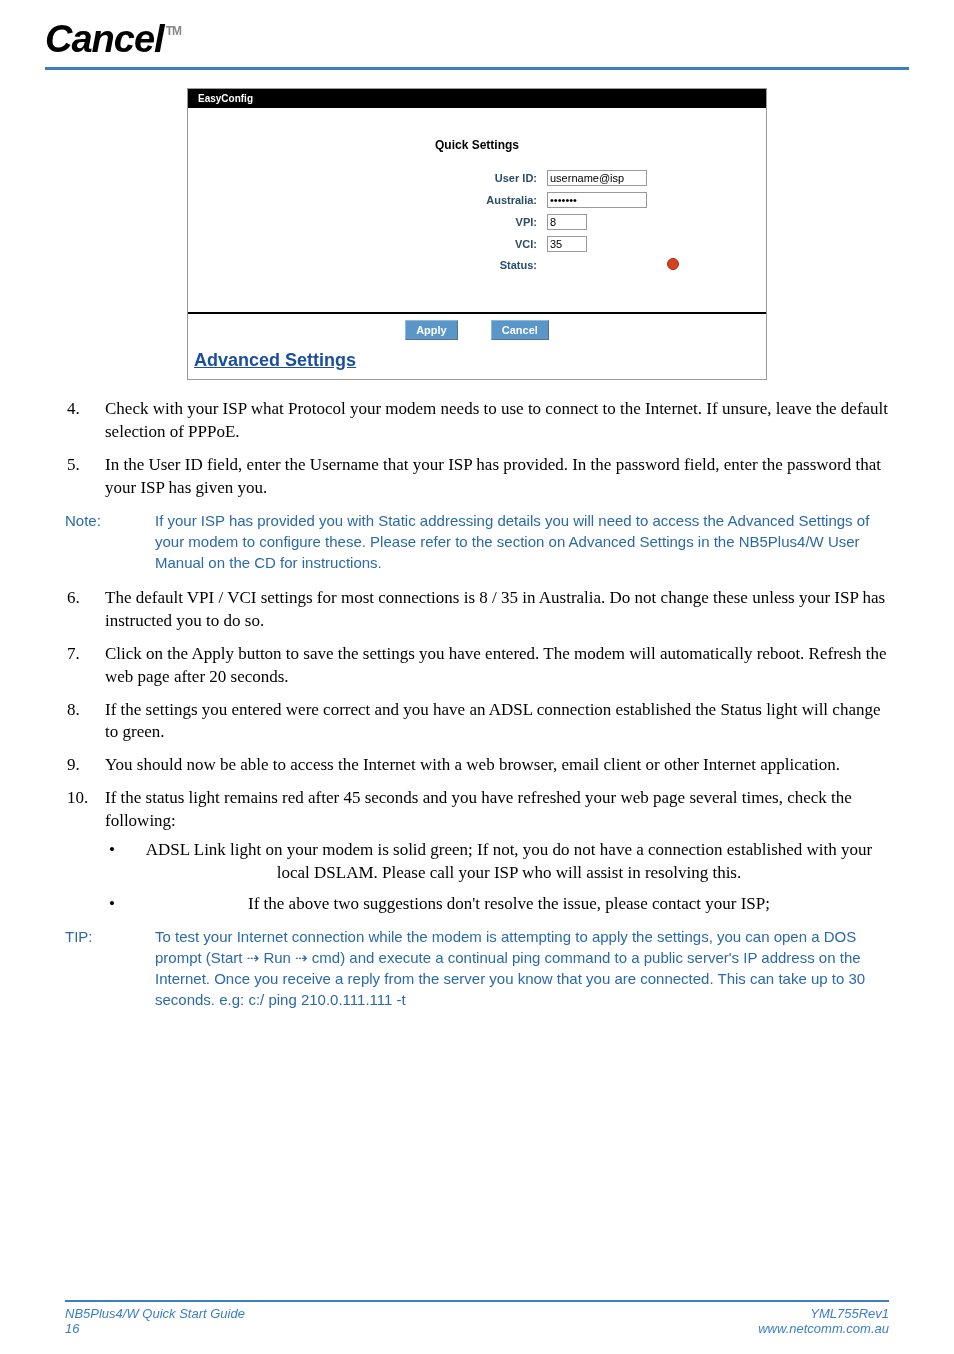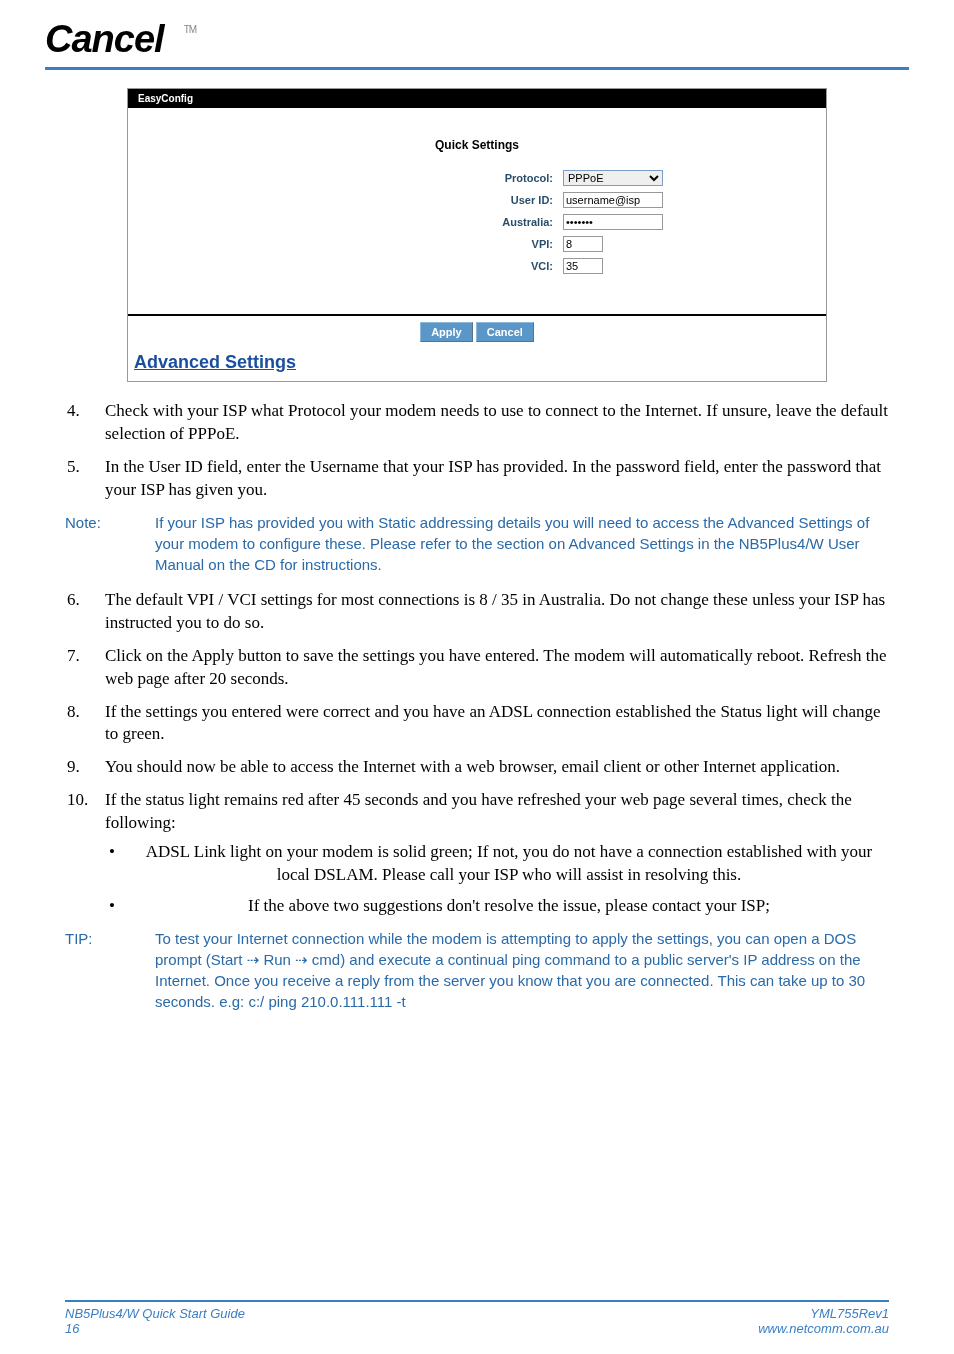--- a/index.html
+++ b/index.html
@@ -18,42 +18,41 @@
     font-family: Arial, sans-serif;
     font-weight: 900;
     font-style: italic;
     font-size: 38px;
     letter-spacing: -1px;
     color: #000;
     display: inline-block;
     position: relative;
   }
   .logo .tm {
-    font-size: 10px;
+    font-size: 12px;
     font-style: normal;
-    font-weight: normal;
+    font-weight: bold;
     vertical-align: top;
     position: relative;
     top: 6px;
     left: 2px;
     color: #888;
-    margin-left: 18px;
   }
   .blue-hr {
     border: none;
     border-top: 3px solid #3a7fc4;
     margin: 0 45px 0 45px;
   }
   .content {
     padding: 18px 65px 0 65px;
   }
   .screenshot {
     border: 1px solid #999;
     margin: 0 auto 18px auto;
-    width: 700px;
+    width: 580px;
     font-family: Verdana, Arial, sans-serif;
     font-size: 11px;
     background: #fff;
   }
   .tab-bar {
     background: #000;
     color: #fff;
     padding: 4px 10px;
     font-size: 10px;
     font-weight: bold;
@@ -110,21 +109,21 @@
   .btn {
     display: inline-block;
     background: #5a96c8;
     color: #fff;
     font-size: 11px;
     font-weight: bold;
     padding: 3px 10px;
     border: 1px outset #8cb8de;
     font-family: Verdana, Arial, sans-serif;
     cursor: pointer;
-    margin: 0 0;
+    margin: 0 15px;
   }
   .adv-link {
     padding: 4px 6px 8px 6px;
     color: #1a4fa0;
     font-weight: bold;
     text-decoration: underline;
     font-size: 18px;
     font-family: Verdana, Arial, sans-serif;
   }
   ol.main-list {
@@ -210,43 +209,39 @@
 <hr class="blue-hr">
 
 <div class="content">
 
   <div class="screenshot">
     <div class="tab-bar">EasyConfig</div>
     <div class="quick-settings-area">
       <div class="qs-title">Quick Settings</div>
       <table class="form-table">
         <tbody>
-            <tr>
-          <td class="label">Protocol:</td>
-          <td>
-            <select>
-              <option>PPPoE</option>
-            </select>
-          </td>
-        </tr>
         <tr>
           <td class="label">User ID:</td>
           <td><input type="text" value="username@isp" style=""></td>
         </tr>
         <tr>
           <td class="label">Australia:</td>
           <td><input type="text" value="•••••••" style=""></td>
         </tr>
         <tr>
           <td class="label">VPI:</td>
           <td><input type="text" class="narrow" value="8" style=""></td>
         </tr>
         <tr>
           <td class="label">VCI:</td>
           <td><input type="text" class="narrow" value="35" style=""></td>
+        </tr>
+        <tr>
+          <td class="label">Status:</td>
+          <td><span class="status-dot"></span></td>
         </tr>
       </tbody>
         </table>
       <div style="height:36px;"></div>
     </div>
     <div class="btn-row">
       <span class="btn">Apply</span>
       <span class="btn">Cancel</span>
     </div>
     <div class="adv-link">Advanced Settings</div>

